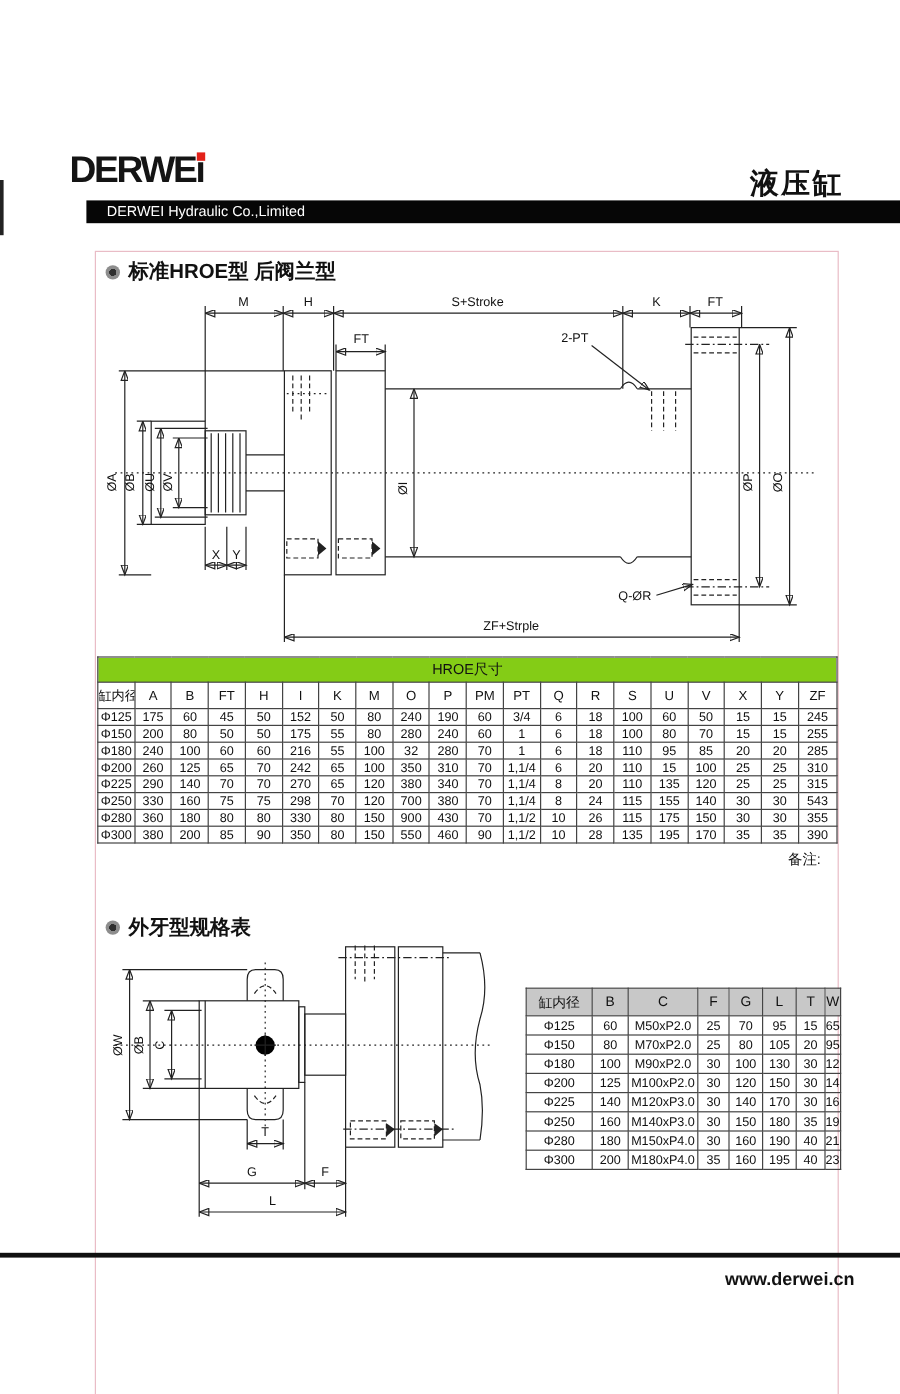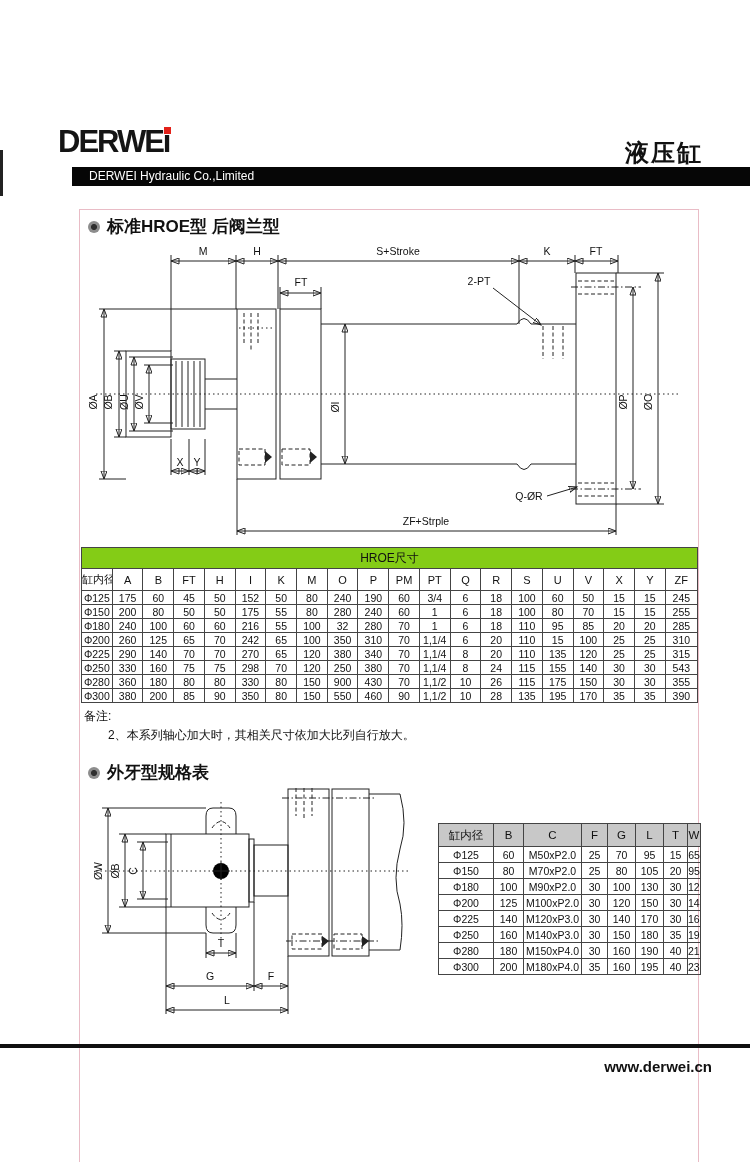--- a/index.html
+++ b/index.html
@@ -334,21 +334,21 @@
         </tr>
         <tr data-name="table-row">
           <td data-name="table-cell">Φ250</td>
           <td data-name="table-cell">330</td>
           <td data-name="table-cell">160</td>
           <td data-name="table-cell">75</td>
           <td data-name="table-cell">75</td>
           <td data-name="table-cell">298</td>
           <td data-name="table-cell">70</td>
           <td data-name="table-cell">120</td>
-          <td data-name="table-cell">250</td>
+          <td data-name="table-cell">700</td>
           <td data-name="table-cell">380</td>
           <td data-name="table-cell">70</td>
           <td data-name="table-cell">1,1/4</td>
           <td data-name="table-cell">8</td>
           <td data-name="table-cell">24</td>
           <td data-name="table-cell">115</td>
           <td data-name="table-cell">155</td>
           <td data-name="table-cell">140</td>
           <td data-name="table-cell">30</td>
           <td data-name="table-cell">30</td>
@@ -394,23 +394,22 @@
           <td data-name="table-cell">135</td>
           <td data-name="table-cell">195</td>
           <td data-name="table-cell">170</td>
           <td data-name="table-cell">35</td>
           <td data-name="table-cell">35</td>
           <td data-name="table-cell">390</td>
         </tr>
       </tbody>
     </table>
 
-  <div class="abs" id="notes" style="left:4px;top:497px;width:600px;" data-name="notes-block">
+  <div class="abs" id="notes" style="left:4px;top:497px;width:600px;text-align:right;" data-name="notes-block">
     <div data-name="notes-label">备注:</div>
-    <div class="note-item" data-name="note-item-2">2、本系列轴心加大时，其相关尺寸依加大比列自行放大。</div>
   </div>
 
   <div class="abs sec-title" style="left:8px;top:551px;" data-name="section-thread-title">
     <span class="bullet" data-name="bullet-icon"></span>
     <span data-name="section-title-text">外牙型规格表</span>
   </div>
 
   <svg class="abs" style="left:6px;top:576px;" width="330" height="245" viewBox="0 0 330 245" data-name="thread-type-drawing">
     <defs>
       <marker id="ae2" markerWidth="10" markerHeight="8" refX="8" refY="3" orient="auto" markerUnits="userSpaceOnUse">

